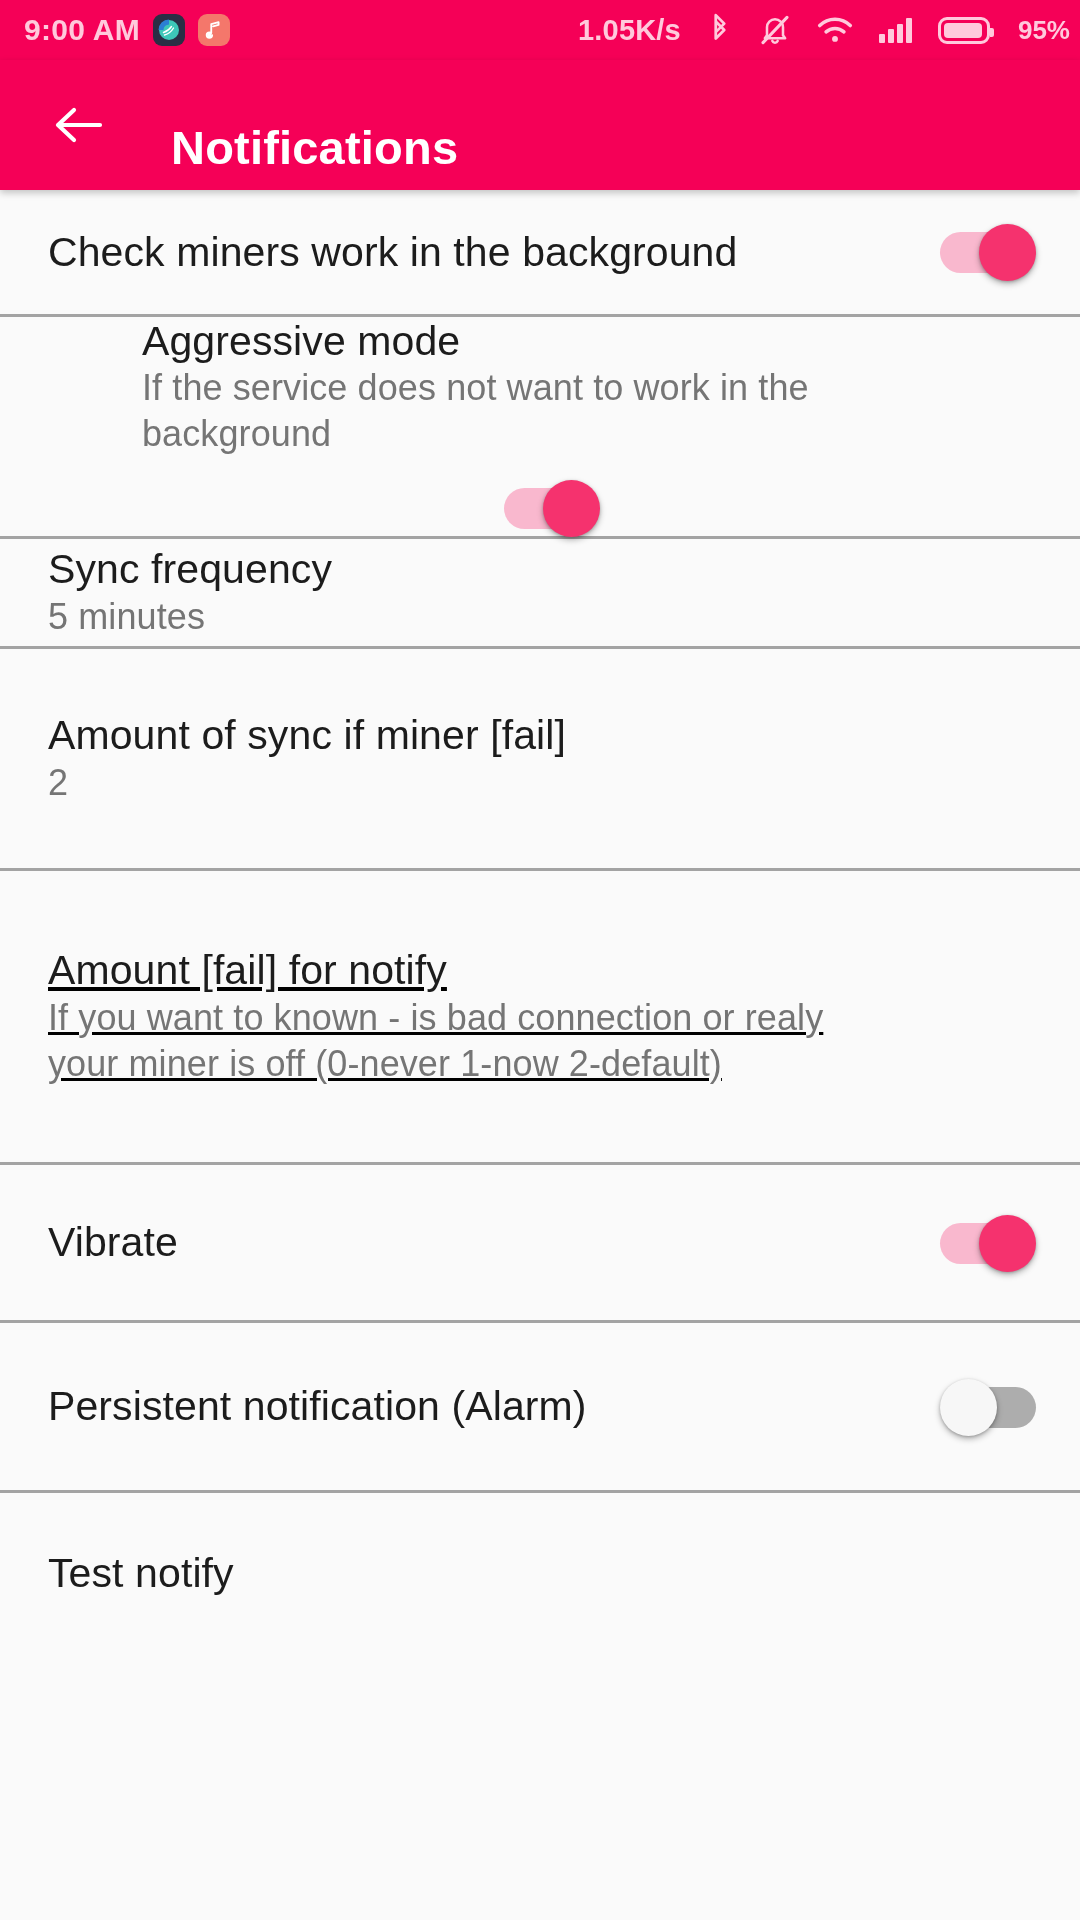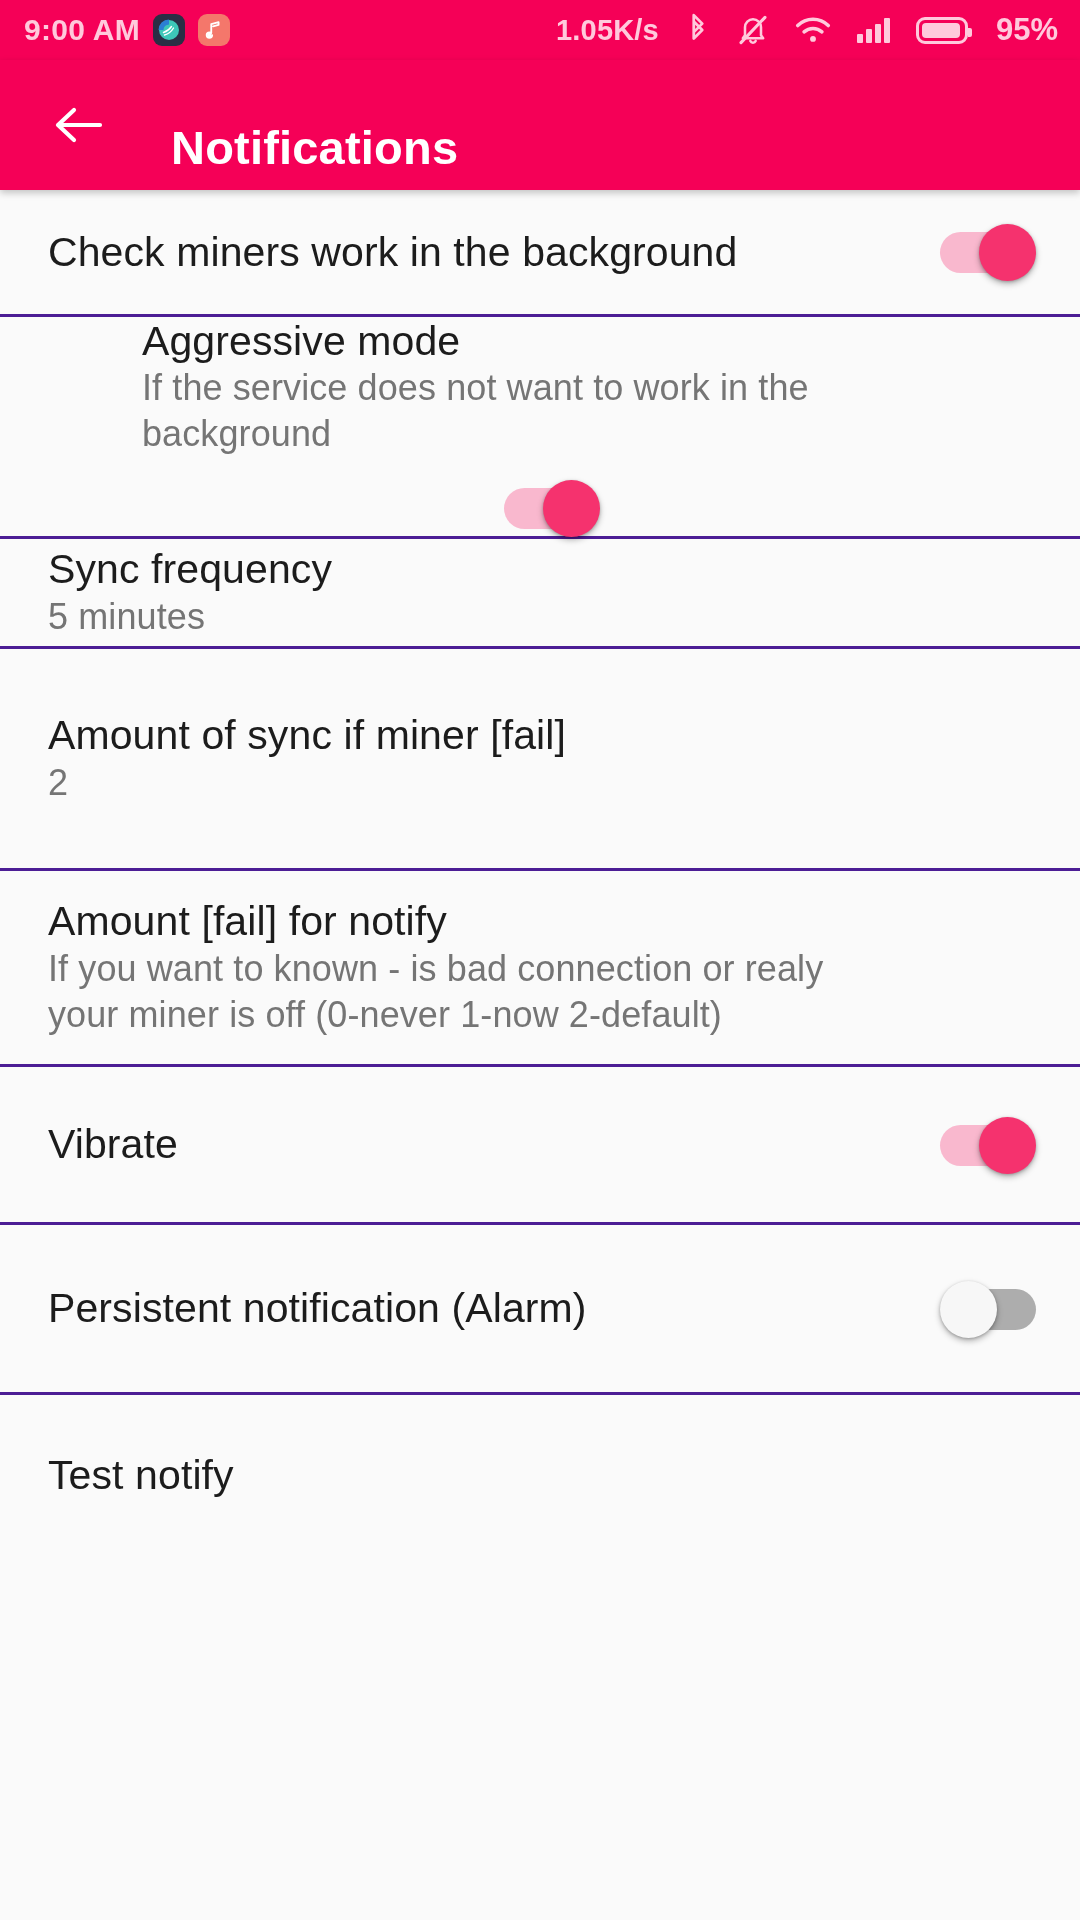--- a/index.html
+++ b/index.html
@@ -11,21 +11,21 @@
     font-family:"Liberation Sans", sans-serif;
     overflow:hidden;
   }
 
   
   .status-bar {
     height:60px;
     background:#F50057;
     display:flex;
     align-items:center;
-    padding:0 22px 0 24px;
+    padding:0 10px 0 24px;
     color:#FFD6E3;
   }
   .status-left {
     display:flex;
     align-items:center;
     gap:13px;
   }
   .status-clock {
     font-size:30px;
     font-weight:bold;
@@ -48,21 +48,21 @@
     gap:26px;
     justify-content:flex-end;
   }
   .net-speed {
     font-size:29px;
     font-weight:bold;
     color:#FFC9DC;
     letter-spacing:0.2px;
   }
   .battery-pct {
-    font-size:31px;
+    font-size:26px;
     font-weight:bold;
     color:#FFC9DC;
     margin-left:2px;
   }
   .sb-ico { display:flex; align-items:center; }
 
   
   .signal { display:flex; align-items:flex-end; gap:3px; height:26px; }
   .signal i { width:6px; background:#FFC9DC; border-radius:1px; display:block; }
   .signal i:nth-child(1){ height:9px; }
@@ -113,21 +113,21 @@
     margin-top:44px;
   }
 
   
   .list { background:#FAFAFA; }
 
   .pref-row {
     display:flex;
     align-items:center;
     padding:0 44px 0 48px;
-    border-bottom:3px solid #4c1d95;
+    border-bottom:3px solid #a3a3a3;
     background:#FAFAFA;
     min-height:100px;
   }
   .pref-text { flex:1 1 auto; padding:34px 0; }
   .pref-title {
     font-size:41px;
     color:#1C1C1C;
     line-height:1.18;
     letter-spacing:0.1px;
   }
@@ -139,21 +139,21 @@
     letter-spacing:0.1px;
     max-width:800px;
   }
   .pref-control { flex:0 0 auto; margin-left:20px; }
 
   
   .r-check    { height:127px; }
   .r-aggr     { height:222px;flex-direction:column; }
   .r-sync     { height:110px; }
   .r-amt      { height:222px; }
-  .r-amtnot   { height:196px; }
+  .r-amtnot   { height:294px;text-decoration:underline; }
   .r-vib      { height:158px; }
   .r-pers     { height:170px; }
   .r-test     { height:160px; border-bottom:none; }
 
   .r-check .pref-text, .r-sync .pref-text, .r-vib .pref-text,
   .r-pers .pref-text, .r-test .pref-text, .r-amt .pref-text,
   .r-aggr .pref-text, .r-amtnot .pref-text { padding:0; }
 
   
   .switch {

